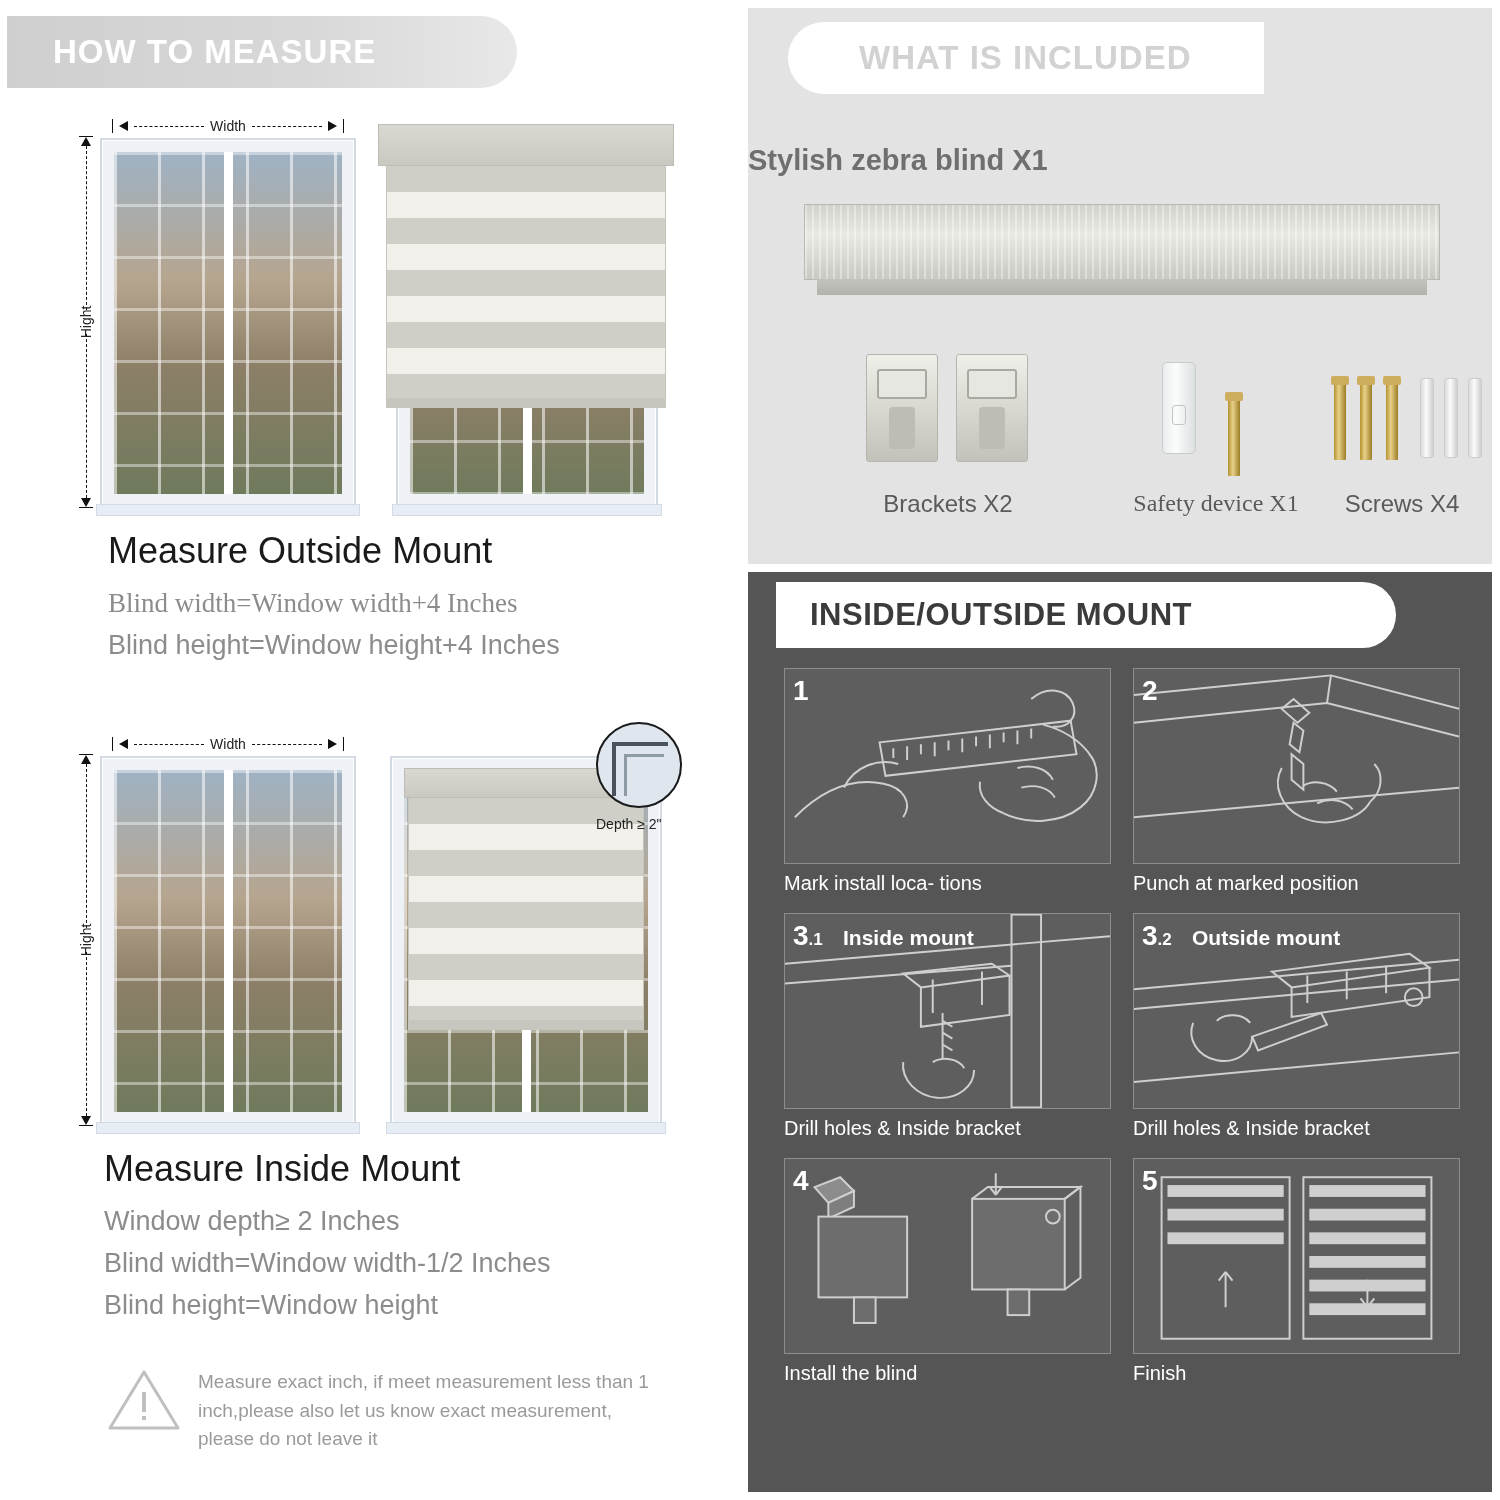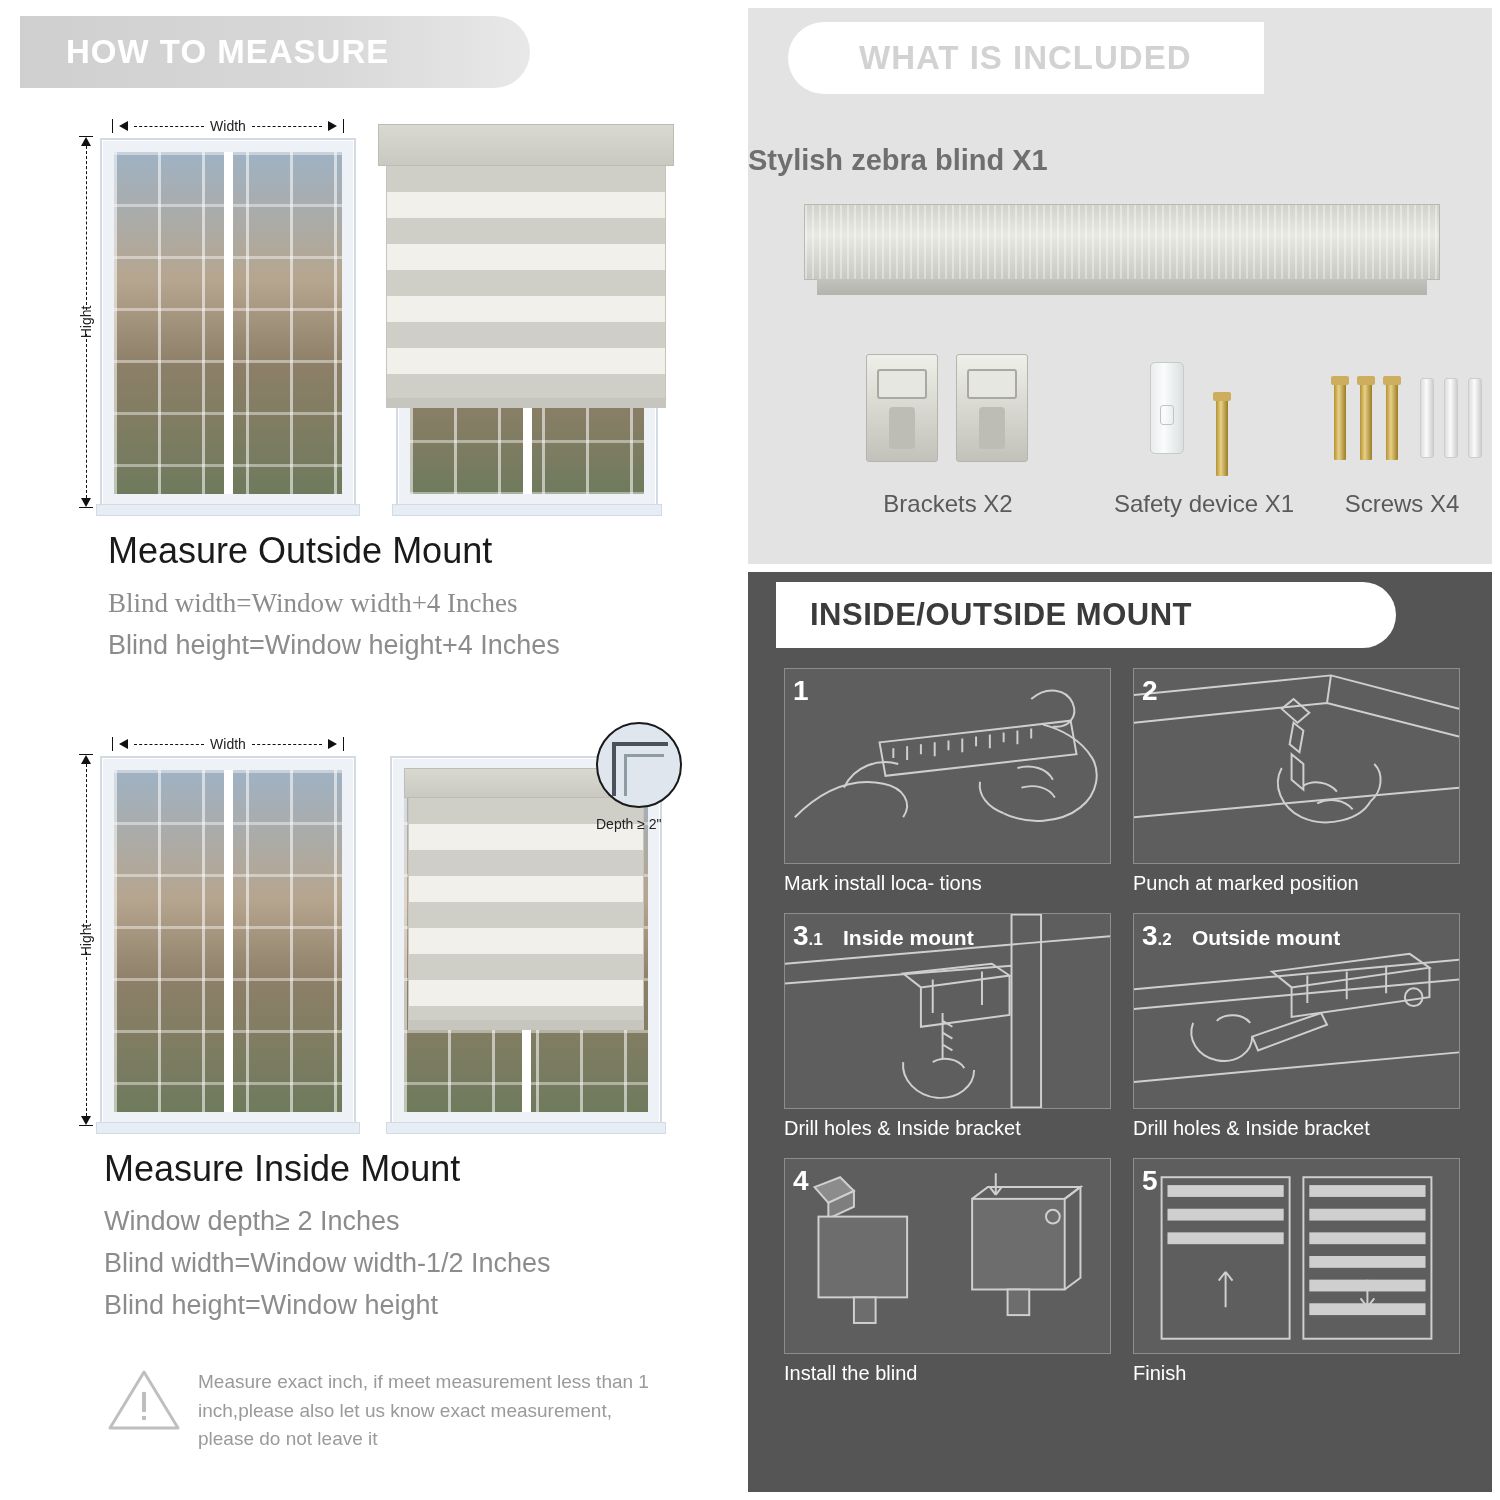--- a/index.html
+++ b/index.html
@@ -10,21 +10,21 @@
     overflow: hidden;
   }
   .page { position: relative; width: 1500px; height: 1500px; background:#fff; }
 
   
   .left-col {
     position: absolute; left: 0; top: 0; width: 742px; height: 1500px;
     background: #ffffff;
   }
   .howto-banner {
-    position: absolute; left: 20px; top: 16px; width: 510px; height: 72px;
+    position: absolute; left: 7px; top: 16px; width: 510px; height: 72px;
     background: linear-gradient(90deg,#cfcfcf 0%, #d8d8d8 60%, #e8e8e8 100%);
     border-radius: 0 36px 36px 0;
     display: flex; align-items: center;
   }
   .howto-banner span {
     color: #ffffff; font-size: 33px; font-weight: bold; letter-spacing: 1px;
     margin-left: 46px;
   }
 
   
@@ -360,21 +360,21 @@
     <div class="headrail"></div>
 
     <div class="parts-row">
 
       <div class="part" style="left:56px; top:0; width:288px; height:190px;">
         <div class="bracket" style="left:62px; top:6px;"></div>
         <div class="bracket" style="left:152px; top:6px;"></div>
         <div class="part-label">Brackets X2</div>
       </div>
 
-      <div class="part" style="left:340px; top:0; width:232px; height:190px;">
+      <div class="part" style="left:352px; top:0; width:232px; height:190px;font-family:Liberation Serif, serif;">
         <div class="safety" style="left:62px; top:14px;"></div>
         <div class="screw" style="left:128px; top:44px;"></div>
         <div class="part-label">Safety device X1</div>
       </div>
 
       <div class="part" style="left:576px; top:0; width:208px; height:190px;">
         <div class="screw" style="left:10px; top:28px;"></div>
         <div class="screw" style="left:36px; top:28px;"></div>
         <div class="screw" style="left:62px; top:28px;"></div>
         <div class="anchor" style="left:96px; top:30px;"></div>

